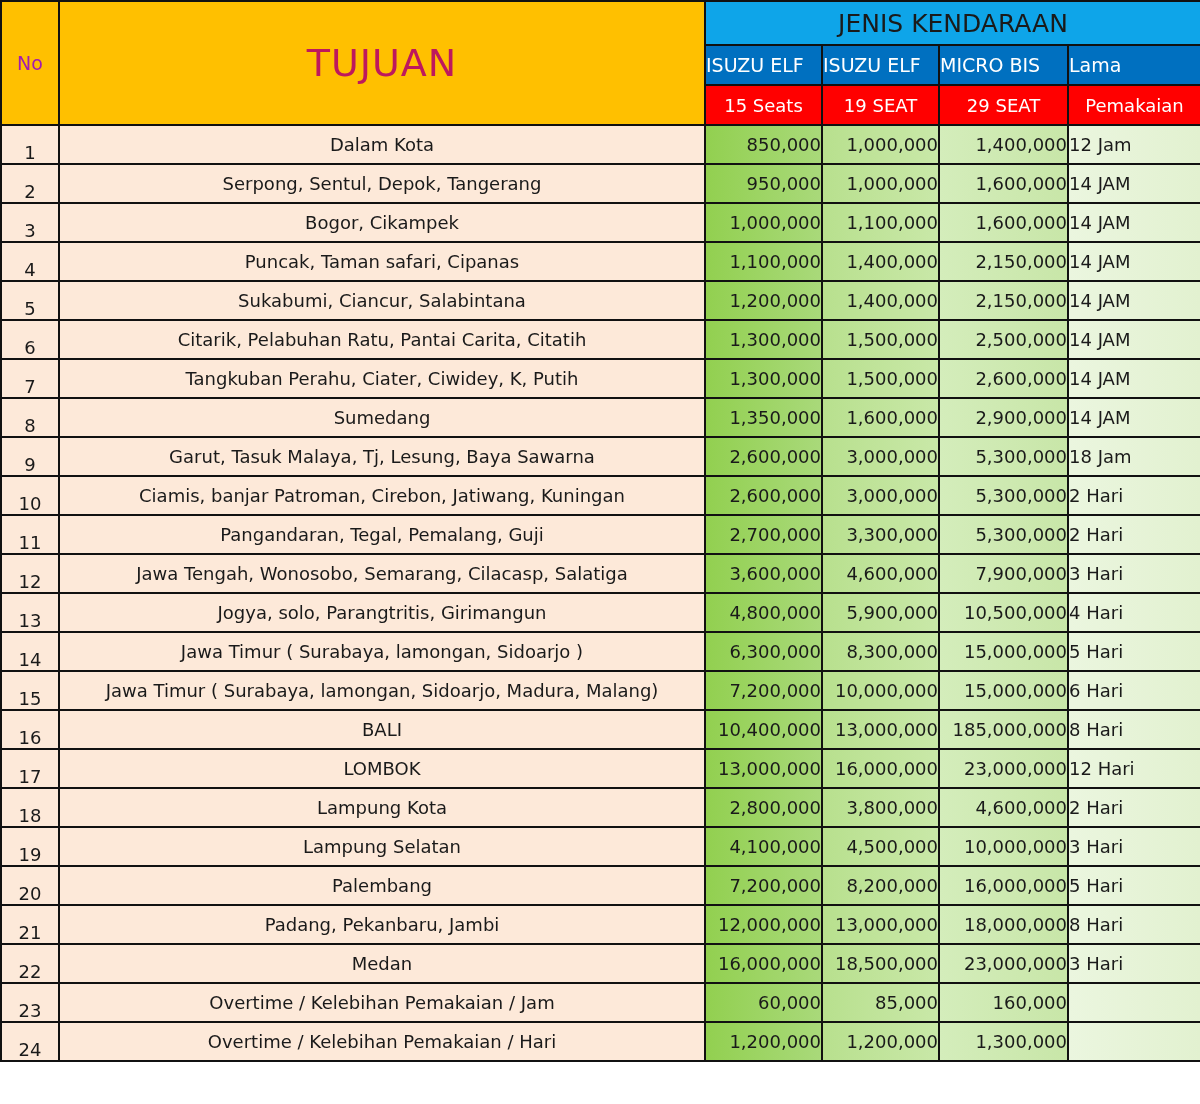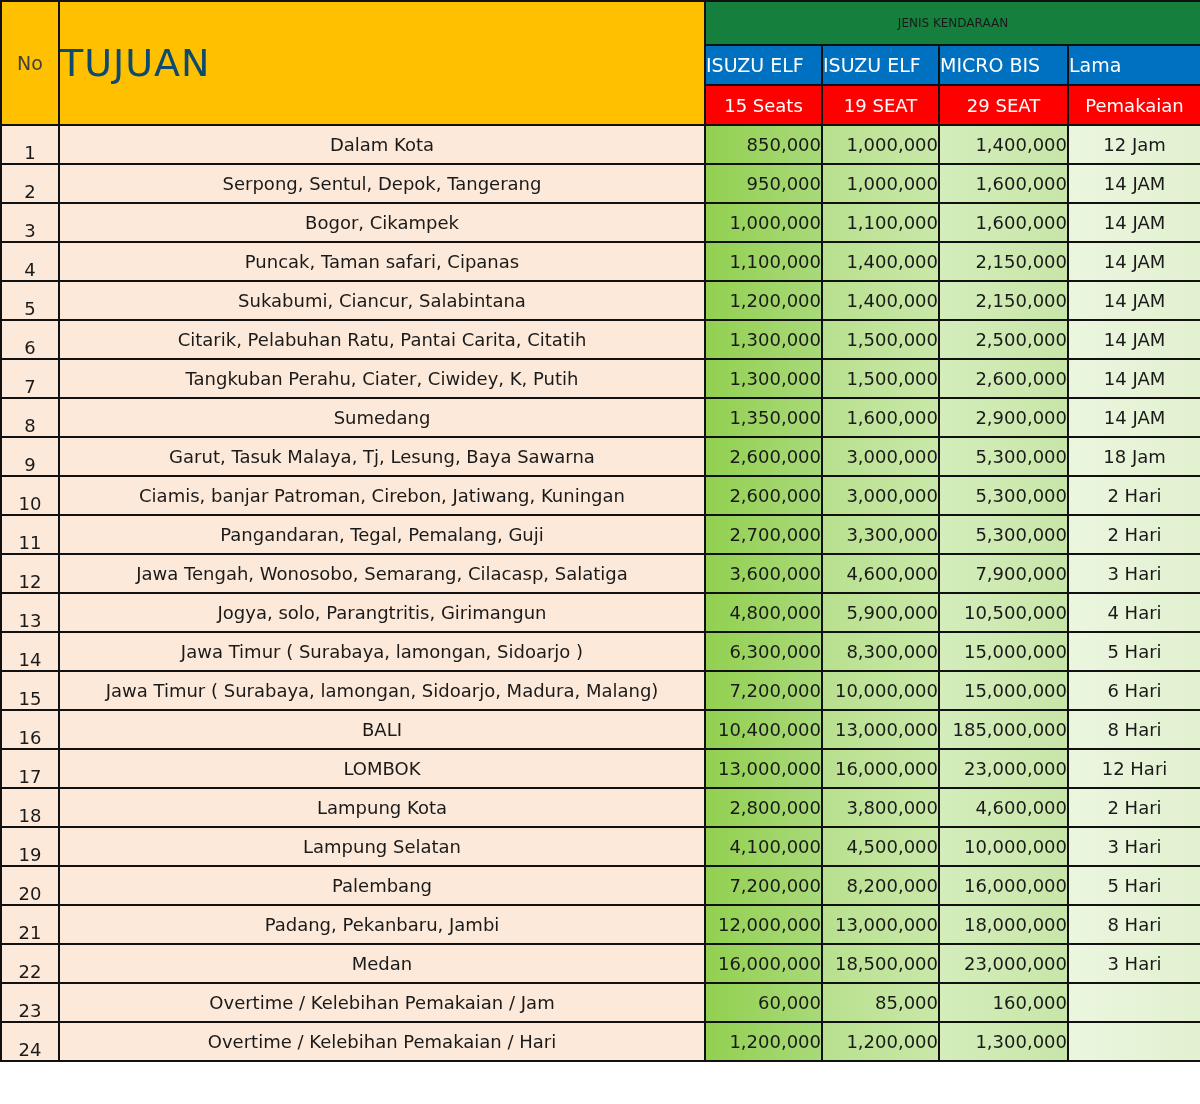--- a/index.html
+++ b/index.html
@@ -19,33 +19,33 @@
     white-space: nowrap;
   }
   col.c-no { width: 58px; }
   col.c-dest { width: 646px; }
   col.c-a { width: 117px; }
   col.c-b { width: 117px; }
   col.c-c { width: 129px; }
   col.c-d { width: 133px; }
 
   .hdr-orange { background: #ffc000; }
-  .hdr-no { color: #404040; font-weight: normal; font-size: 19px; text-align: center; }
-  .hdr-title { color: #0c4a6e; font-weight: normal; font-size: 38px; text-align: left; letter-spacing: 1px; margin-top: 12px; }
-  .hdr-yellow { background: #15803d; color: #1a1a1a; font-weight: normal; font-size: 12px; text-align: center; height: 42px; }
+  .hdr-no { color: #a21caf; font-weight: normal; font-size: 19px; text-align: center; }
+  .hdr-title { color: #be185d; font-weight: normal; font-size: 38px; text-align: center; letter-spacing: 1px; margin-top: 12px; }
+  .hdr-yellow { background: #0ea5e9; color: #1a1a1a; font-weight: normal; font-size: 25px; text-align: center; height: 42px; }
   .hdr-blue { background: #0070c0; color: #ffffff; font-weight: normal; font-size: 19px; text-align: left; height: 38px; }
   .hdr-red { background: #ff0000; color: #ffffff; font-weight: normal; font-size: 18px; text-align: center; height: 38px; margin-top: 37px; }
 
   tr.data-row td { height: 37px; }
   td.no { background: #fde9d9; text-align: center; vertical-align: bottom; padding-bottom: 2px; font-size: 18px; }
   td.dest { background: #fde9d9; text-align: center; padding-left: 4px; font-size: 18px; }
   td.price-a { background: linear-gradient(to right, #92d050, #a9d97a); text-align: right; padding-right: 4px; }
   td.price-b { background: linear-gradient(to right, #b8e08e, #c9e8a8); text-align: right; padding-right: 4px; }
   td.price-c { background: linear-gradient(to right, #d4edbb, #c8e6a8); text-align: right; padding-right: 4px; }
-  td.dur { background: linear-gradient(to right, #ebf6df, #e2f1d0); text-align: center; }
+  td.dur { background: linear-gradient(to right, #ebf6df, #e2f1d0); }
 </style>
 </head>
 <body>
 
 <table class="price">
   <colgroup>
     <col class="c-no">
       <col class="c-dest">
       <col class="c-a">
       <col class="c-b">

